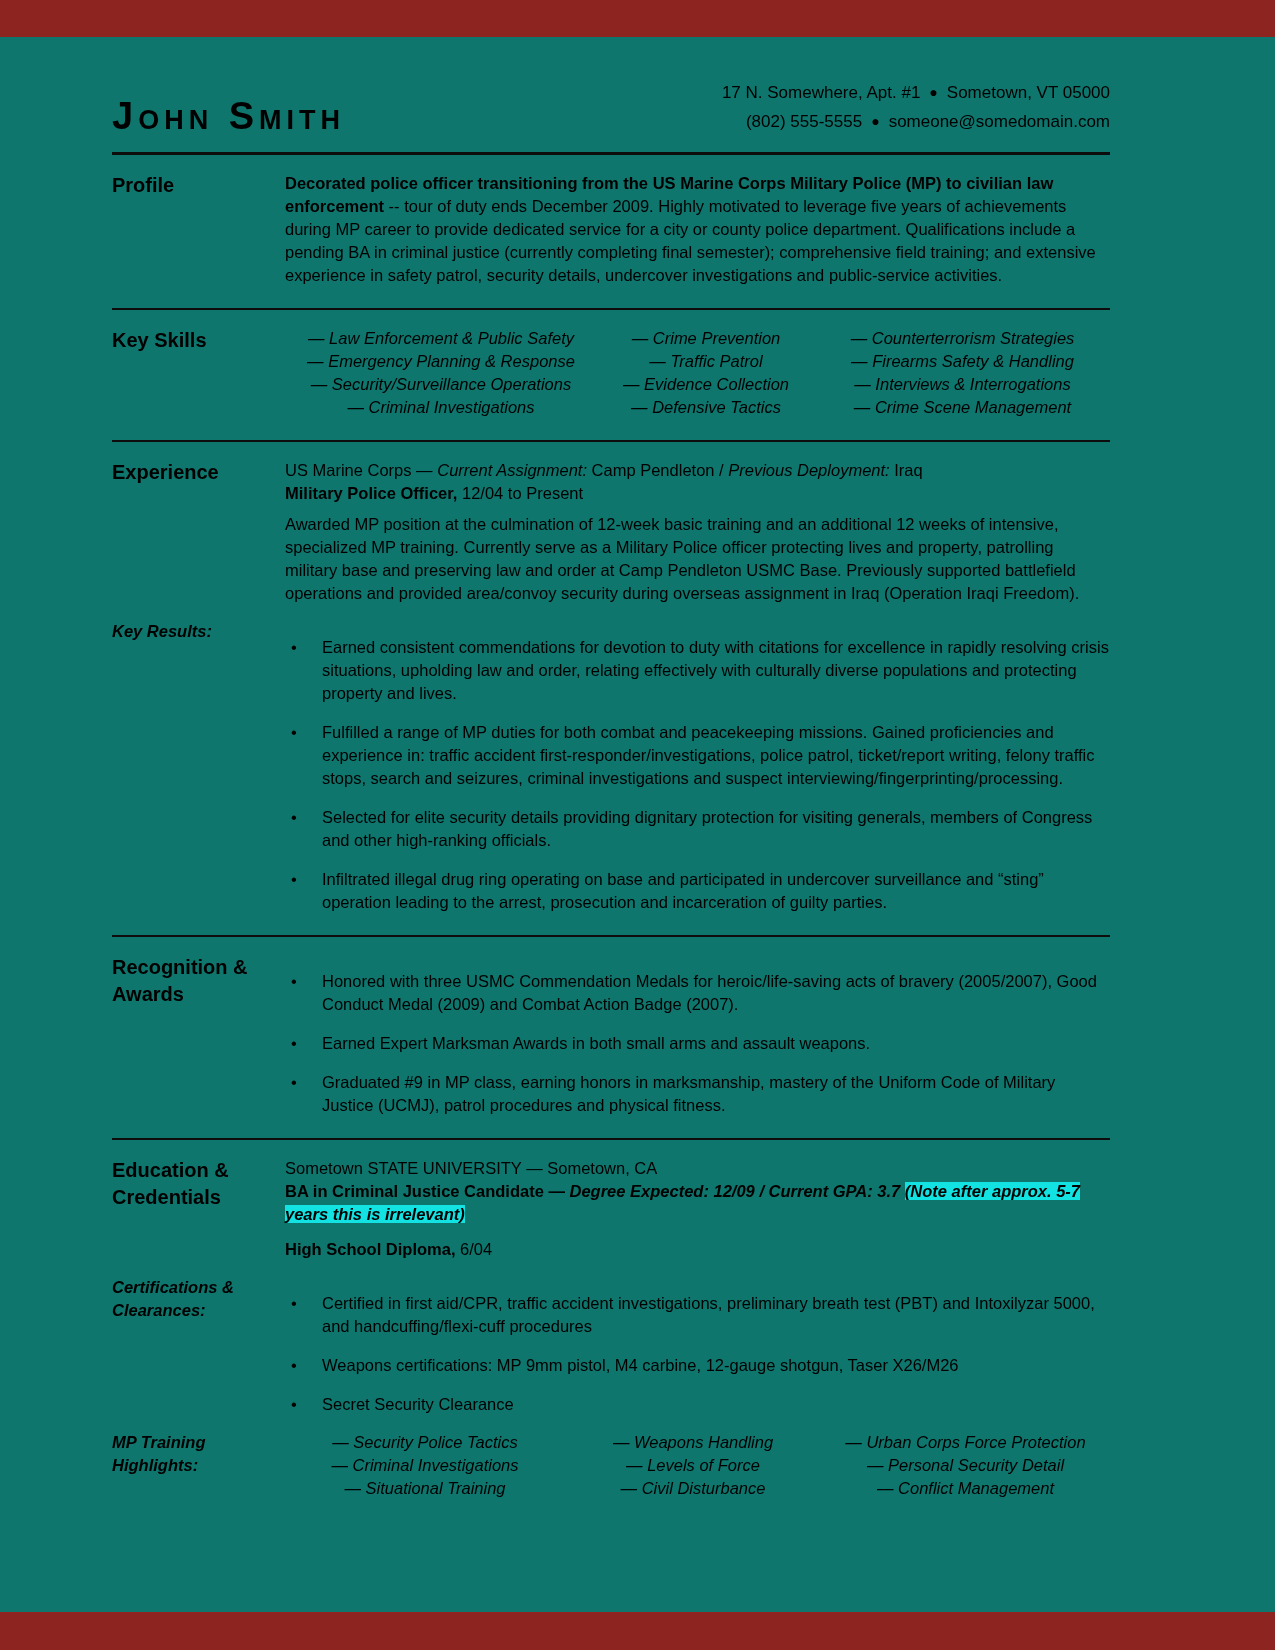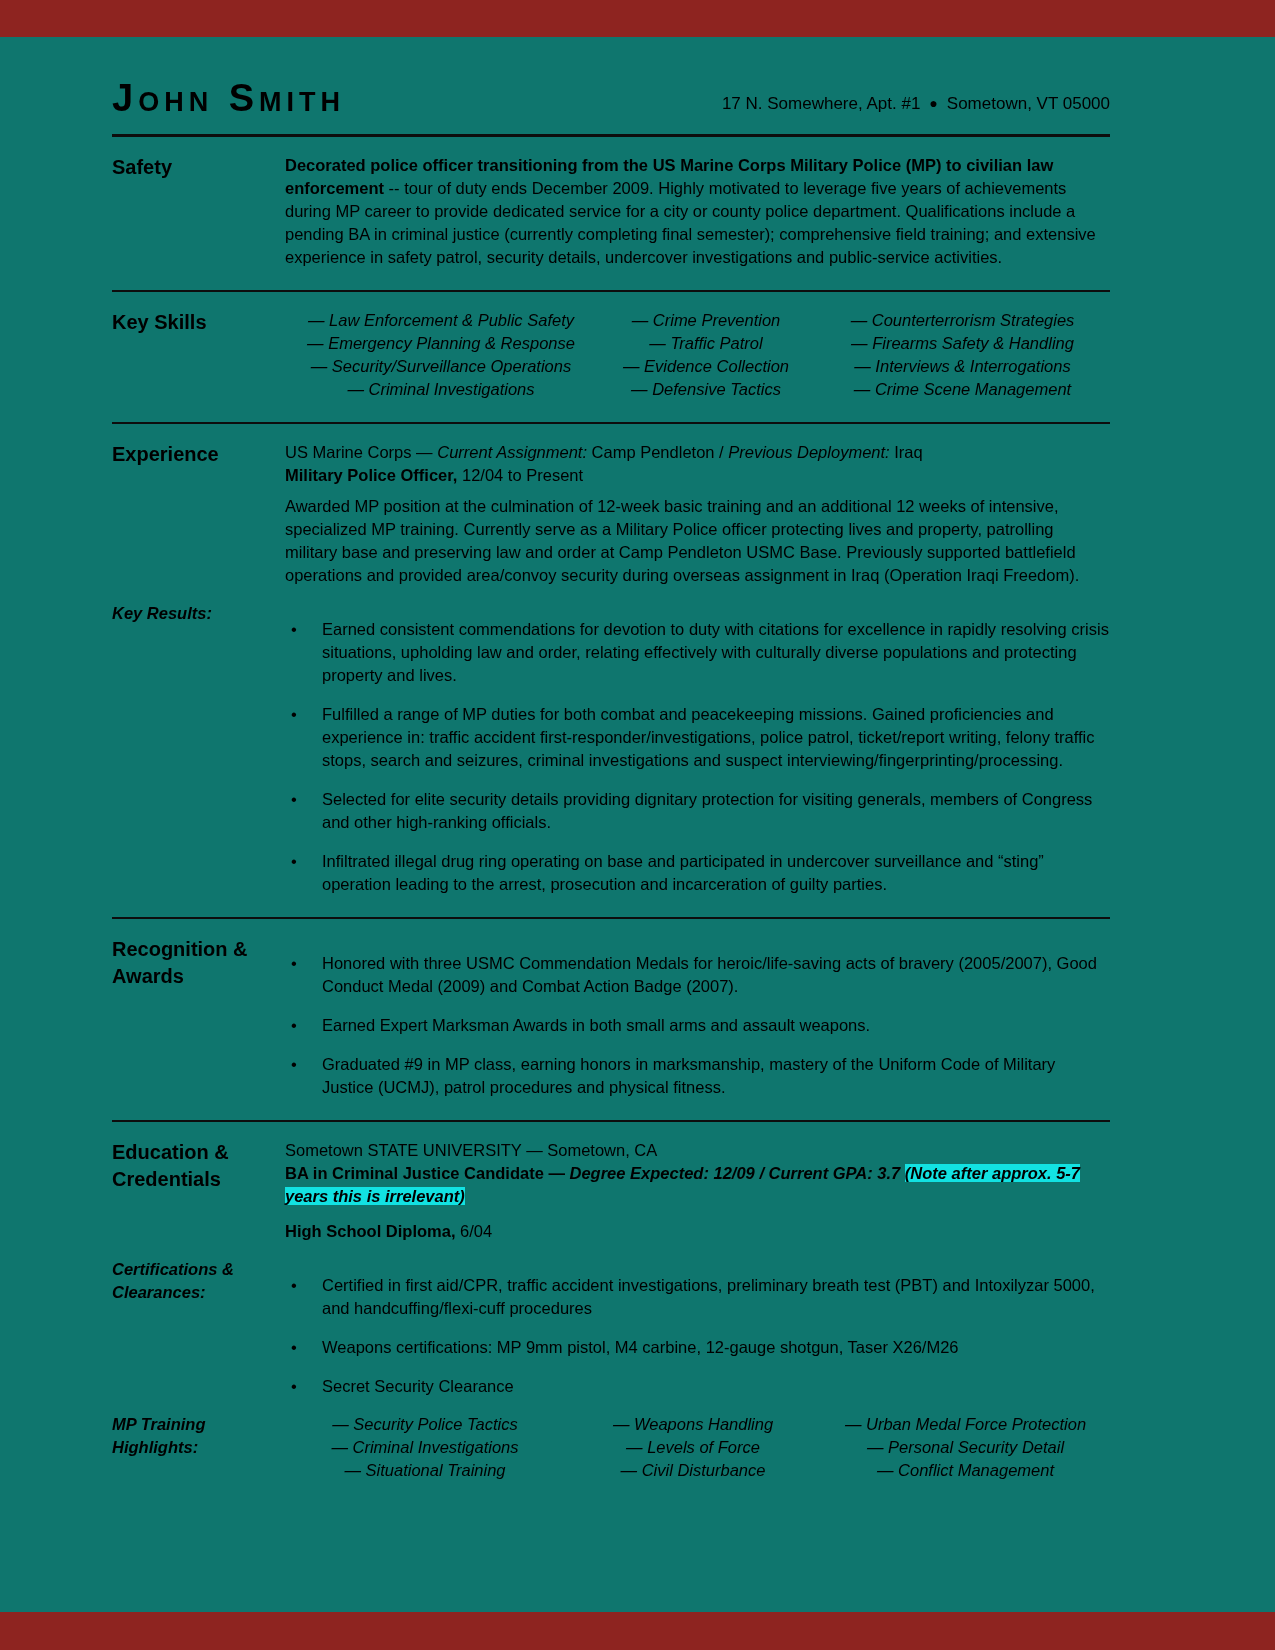--- a/index.html
+++ b/index.html
@@ -60,26 +60,29 @@
   <div class="accent-bar top" style="background: rgb(142, 36, 32);"></div>
 
   <div class="content">
 
     <div class="header">
       <div class="name">John Smith</div>
       <div class="contact">
         <div class="line">
           <span>17 N. Somewhere, Apt. #1</span><span class="sep">●</span><span>Sometown, VT 05000</span>
         </div>
+        <div class="line">
+          <span>(802) 555-5555</span><span class="sep">●</span><span>someone@somedomain.com</span>
+        </div>
       </div>
     </div>
 
     <section class="section">
       <div>
-        <h2>Safety</h2>
+        <h2>Profile</h2>
       </div>
       <div>
         <span class="b">Decorated police officer transitioning from the US Marine Corps Military Police (MP) to civilian law enforcement</span><span> -- tour of duty ends December 2009. Highly motivated to leverage five years of achievements during MP career to provide dedicated service for a city or county police department. Qualifications include a pending BA in criminal justice (currently completing final semester); comprehensive field training; and extensive experience in safety patrol, security details, undercover investigations and public-service activities.</span>
       </div>
     </section>
 
     <section class="section">
       <div>
         <h2>Key Skills</h2>
       </div>
@@ -174,21 +177,21 @@
           <div class="dash-item">— Security Police Tactics</div>
           <div class="dash-item">— Criminal Investigations</div>
           <div class="dash-item">— Situational Training</div>
         </div>
         <div>
           <div class="dash-item">— Weapons Handling</div>
           <div class="dash-item">— Levels of Force</div>
           <div class="dash-item">— Civil Disturbance</div>
         </div>
         <div>
-          <div class="dash-item">— Urban Medal Force Protection</div>
+          <div class="dash-item">— Urban Corps Force Protection</div>
           <div class="dash-item">— Personal Security Detail</div>
           <div class="dash-item">— Conflict Management</div>
         </div>
       </div>
     </section>
 
   </div>
 
   <div class="accent-bar bottom" style="background: rgb(142, 36, 32);"></div>
 </div>

